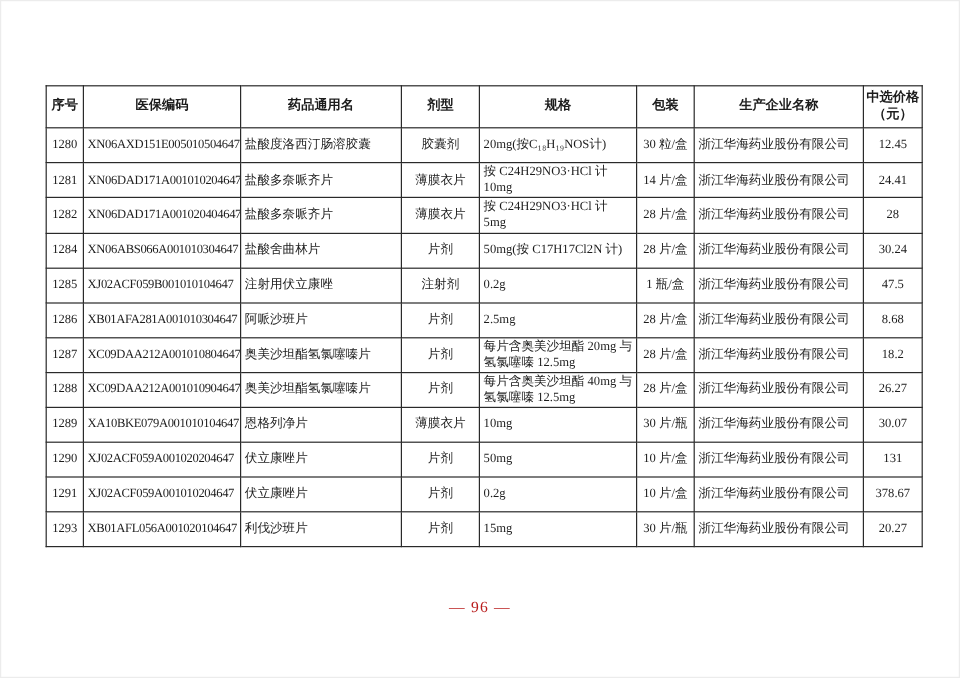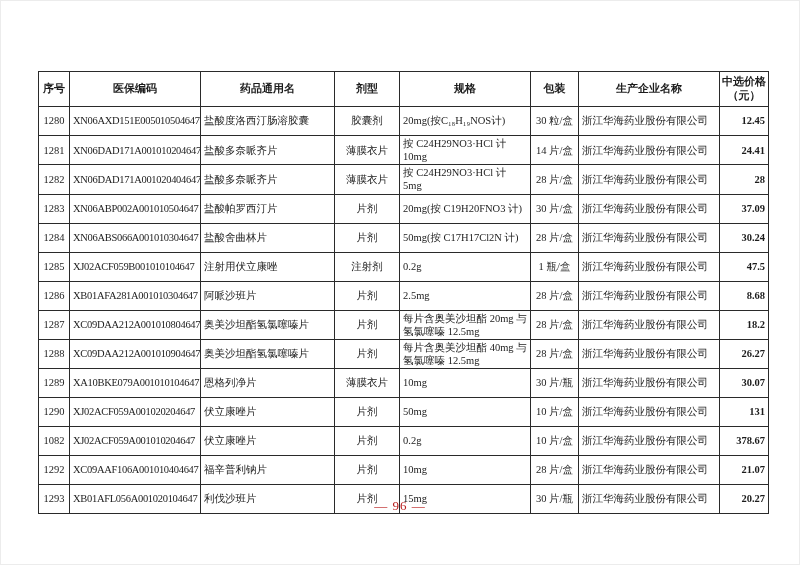--- a/index.html
+++ b/index.html
@@ -52,21 +52,21 @@
   col.c-company { width: 141px; }
   col.c-price   { width: 49px; }
 
   td.cell-no      { text-align: center; font-size: 10px; margin-left: 46px; }
   td.cell-code    { text-align: left; font-size: 9.5px; letter-spacing: -0.3px; white-space: nowrap; }
   td.cell-name    { text-align: left; }
   td.cell-form    { text-align: center; margin-top: 36px; }
   td.cell-spec    { text-align: left; font-size: 10px; }
   td.cell-pack    { text-align: center; font-size: 10px; margin-left: 16px; }
   td.cell-company { text-align: left; }
-  td.cell-price   { text-align: right; font-size: 10px; font-weight: bold; }
+  td.cell-price   { text-align: center; font-size: 10px; }
 
   .page-footer {
     position: absolute;
     left: 0; top: 497px;
     width: 100%;
     text-align: center;
     font-size: 13px;
     letter-spacing: 1px;
     color: #b91c1c;
   }
@@ -123,30 +123,20 @@
     <td class="cell-no">1282</td>
     <td class="cell-code">XN06DAD171A001020404647</td>
     <td class="cell-name">盐酸多奈哌齐片</td>
     <td class="cell-form">薄膜衣片</td>
     <td class="cell-spec">按 C24H29NO3·HCl 计 5mg</td>
     <td class="cell-pack">28 片/盒</td>
     <td class="cell-company">浙江华海药业股份有限公司</td>
     <td class="cell-price">28</td>
   </tr>
         <tr>
-    <td class="cell-no">1283</td>
-    <td class="cell-code">XN06ABP002A001010504647</td>
-    <td class="cell-name">盐酸帕罗西汀片</td>
-    <td class="cell-form">片剂</td>
-    <td class="cell-spec">20mg(按 C19H20FNO3 计)</td>
-    <td class="cell-pack">30 片/盒</td>
-    <td class="cell-company">浙江华海药业股份有限公司</td>
-    <td class="cell-price">37.09</td>
-  </tr>
-        <tr>
     <td class="cell-no">1284</td>
     <td class="cell-code">XN06ABS066A001010304647</td>
     <td class="cell-name">盐酸舍曲林片</td>
     <td class="cell-form">片剂</td>
     <td class="cell-spec">50mg(按 C17H17Cl2N 计)</td>
     <td class="cell-pack">28 片/盒</td>
     <td class="cell-company">浙江华海药业股份有限公司</td>
     <td class="cell-price">30.24</td>
   </tr>
         <tr>
@@ -203,38 +193,28 @@
     <td class="cell-no">1290</td>
     <td class="cell-code">XJ02ACF059A001020204647</td>
     <td class="cell-name">伏立康唑片</td>
     <td class="cell-form">片剂</td>
     <td class="cell-spec">50mg</td>
     <td class="cell-pack">10 片/盒</td>
     <td class="cell-company">浙江华海药业股份有限公司</td>
     <td class="cell-price">131</td>
   </tr>
         <tr>
-    <td class="cell-no">1082</td>
+    <td class="cell-no">1291</td>
     <td class="cell-code">XJ02ACF059A001010204647</td>
     <td class="cell-name">伏立康唑片</td>
     <td class="cell-form">片剂</td>
     <td class="cell-spec">0.2g</td>
     <td class="cell-pack">10 片/盒</td>
     <td class="cell-company">浙江华海药业股份有限公司</td>
     <td class="cell-price">378.67</td>
-  </tr>
-        <tr>
-    <td class="cell-no">1292</td>
-    <td class="cell-code">XC09AAF106A001010404647</td>
-    <td class="cell-name">福辛普利钠片</td>
-    <td class="cell-form">片剂</td>
-    <td class="cell-spec">10mg</td>
-    <td class="cell-pack">28 片/盒</td>
-    <td class="cell-company">浙江华海药业股份有限公司</td>
-    <td class="cell-price">21.07</td>
   </tr>
         <tr>
     <td class="cell-no">1293</td>
     <td class="cell-code">XB01AFL056A001020104647</td>
     <td class="cell-name">利伐沙班片</td>
     <td class="cell-form">片剂</td>
     <td class="cell-spec">15mg</td>
     <td class="cell-pack">30 片/瓶</td>
     <td class="cell-company">浙江华海药业股份有限公司</td>
     <td class="cell-price">20.27</td>

